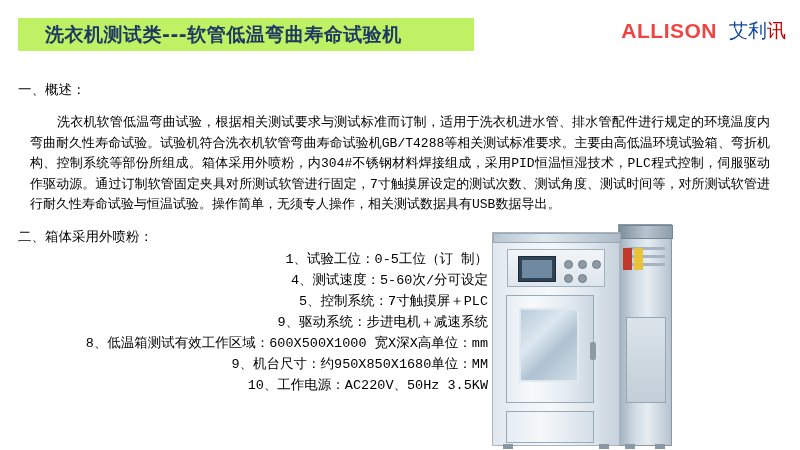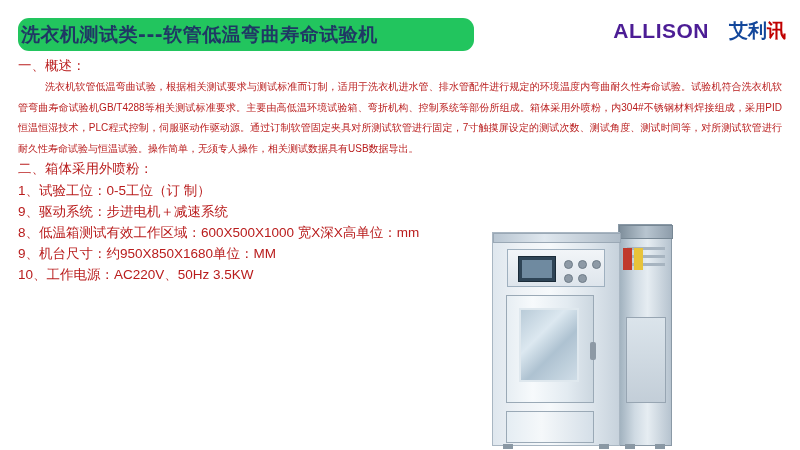--- a/index.html
+++ b/index.html
@@ -27,88 +27,88 @@
     top: 0;
     width: 800px;
     height: 62px;
   }
   .title-banner {
     position: absolute;
     left: 18px;
     top: 18px;
     width: 456px;
     height: 33px;
-    background: #22c55e;
+    background: #bef264;
     display: flex;
     align-items: center;
-    padding-left: 3px;
-    box-sizing: border-box;
-    border-radius: 11px;
+    padding-left: 27px;
+    box-sizing: border-box;
   }
   .title-banner span {
     font-size: 19px;
     font-weight: bold;
     color: #1f3864;
     letter-spacing: 0.5px;
     white-space: nowrap;
     font-family: "DejaVu Sans", "Liberation Sans", sans-serif;
   }
   .logo {
     position: absolute;
     right: 14px;
     top: 16px;
     display: flex;
     align-items: center;
     height: 30px;
   }
   .logo-text {
     font-size: 21px;
     font-weight: bold;
-    color: #4c1d95;
+    color: #ef4444;
     letter-spacing: 0.5px;
     font-family: "Liberation Sans", sans-serif;
     text-align: right;
   }
   .logo-cn {
     font-size: 19px;
-    font-weight: bold;
+    font-weight: normal;
     color: #13479b;
-    margin-left: 20px;
+    margin-left: 12px;
     font-family: "DejaVu Sans", "Liberation Sans", sans-serif;
   }
   .logo-cn .hl {
     color: #c00000;
   }
   
   .content {
     position: absolute;
     left: 18px;
-    top: 56px;
+    top: 81px;
     width: 764px;
-    font-family: Liberation Sans, sans-serif;
-    color: #b91c1c;
+    font-family: Liberation Mono, monospace;
+    color: #000000;
   }
   .sec-title {
     font-size: 13.5px;
     line-height: 20px;
     margin: 0 0 1px 0;
   }
   .para {
-    font-size: 10px;
+    font-size: 13px;
     line-height: 20.5px;
     text-align: justify;
     text-justify: inter-ideograph;
-    margin: 0;
+    margin: 12px;
     text-indent: 27px;
   }
   .spec-list {
     margin: 0;
     padding: 0;
     list-style: none;
     width: 470px;
+    text-align: right;
   }
   .spec-list li {
     font-size: 13.5px;
     line-height: 21px;
     white-space: nowrap;
   }
   
   .photo {
     position: absolute;
     left: 492px;
@@ -285,20 +285,22 @@
       <span class="logo-cn"><span>艾利</span><span class="hl">讯</span></span>
     </div>
   </div>
 
   <div class="content">
     <div class="sec-title">一、概述：</div>
     <p class="para">洗衣机软管低温弯曲试验，根据相关测试要求与测试标准而订制，适用于洗衣机进水管、排水管配件进行规定的环境温度内弯曲耐久性寿命试验。试验机符合洗衣机软管弯曲寿命试验机GB/T4288等相关测试标准要求。主要由高低温环境试验箱、弯折机构、控制系统等部份所组成。箱体采用外喷粉，内304#不锈钢材料焊接组成，采用PID恒温恒湿技术，PLC程式控制，伺服驱动作驱动源。通过订制软管固定夹具对所测试软管进行固定，7寸触摸屏设定的测试次数、测试角度、测试时间等，对所测试软管进行耐久性寿命试验与恒温试验。操作简单，无须专人操作，相关测试数据具有USB数据导出。</p>
     <div class="sec-title">二、箱体采用外喷粉：</div>
     <ul class="spec-list">
       <li>1、试验工位：0-5工位（订 制）</li>
+      <li>4、测试速度：5-60次/分可设定</li>
+      <li>5、控制系统：7寸触摸屏＋PLC</li>
       <li>9、驱动系统：步进电机＋减速系统</li>
       <li>8、低温箱测试有效工作区域：600X500X1000 宽X深X高单位：mm</li>
       <li>9、机台尺寸：约950X850X1680单位：MM</li>
       <li>10、工作电源：AC220V、50Hz  3.5KW</li>
     </ul>
   </div>
 
   <div class="photo">
     <div class="side-cabinet">
       <div class="side-top"></div>

